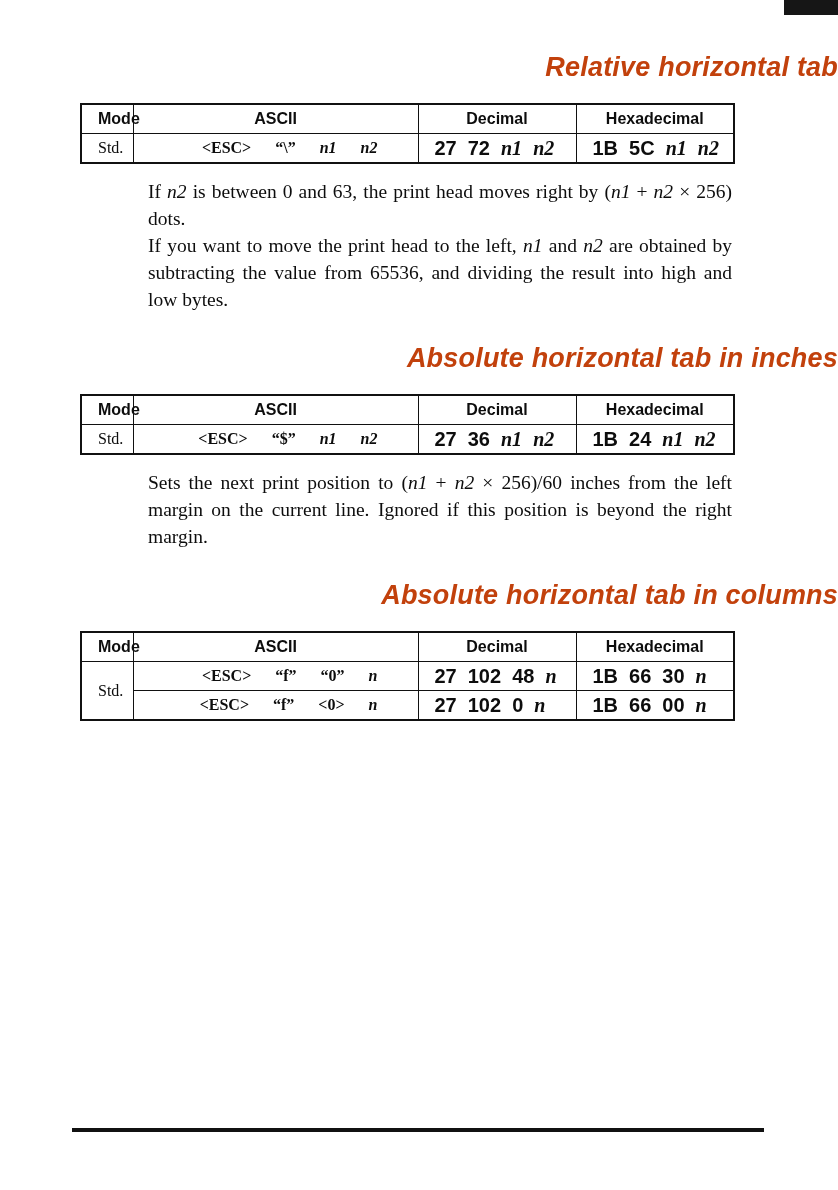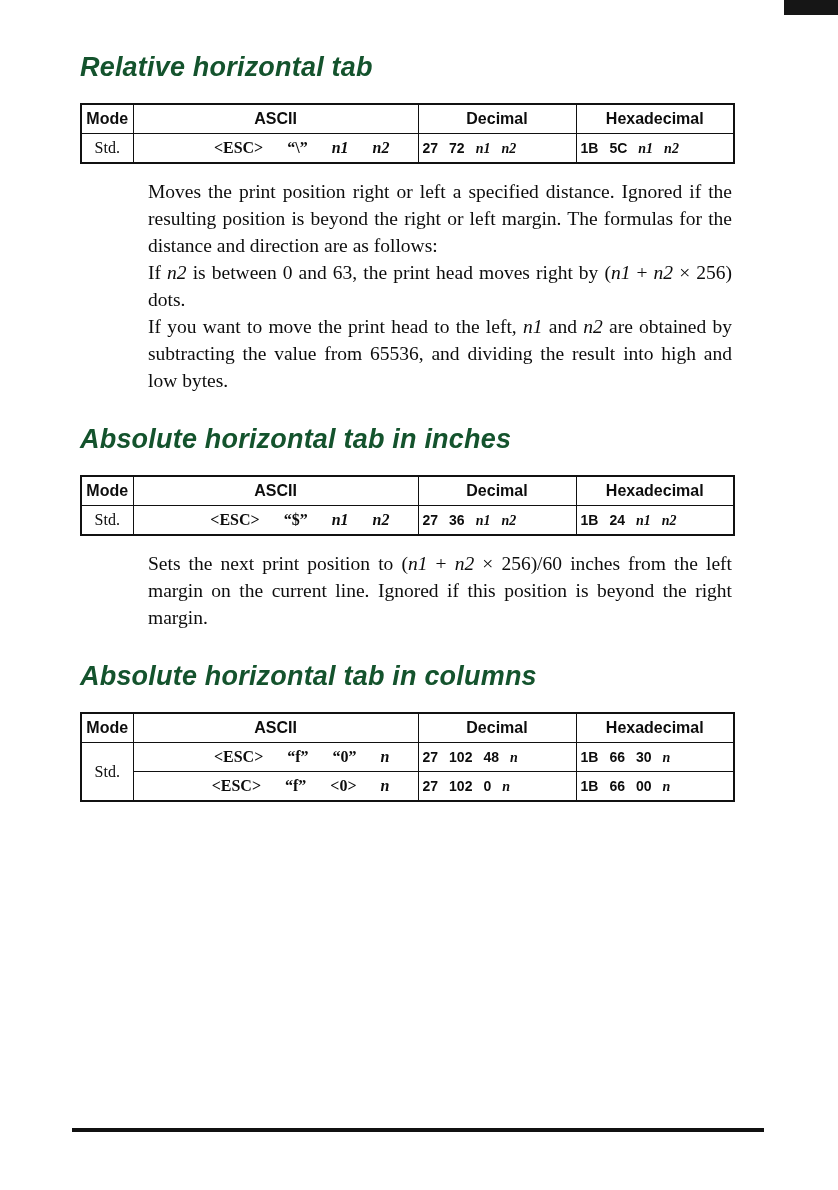--- a/index.html
+++ b/index.html
@@ -17,33 +17,34 @@
     width:54px;height:15px;background:#161616;
   }
   .content{padding:52px 0 0 80px;}
   h2.title{
     font-family:"Liberation Sans",sans-serif;
     font-style:italic;
     font-weight:bold;
     font-size:27px;
     letter-spacing:.2px;
     margin:30px 0 20px 0;
-    color:#14532d;
+    color:#c2410c;
+    text-align:right;
   }
   .section:first-child h2.title{margin-top:0;}
   table.cmd{
     border-collapse:collapse;
     width:653px;
     border:2px solid #111;
     margin:0 0 14px 0;
     table-layout:fixed;
   }
   table.cmd th, table.cmd td{
     border:1px solid #111;
-    padding:2px 4px;
+    padding:2px 16px;
     height:24px;
     vertical-align:middle;
   }
   table.cmd th{
     font-family:"Liberation Sans",sans-serif;
     font-weight:bold;
     font-size:16px;
     text-align:center;
   }
   th.h-ascii{text-align:left;padding-left:18px;}
@@ -57,21 +58,21 @@
     font-family:"Liberation Serif",serif;
     font-weight:bold;
     font-size:16px;
     margin-right:24px;
     white-space:nowrap;
   }
   td.num{padding-left:12px;}
   td.num .tok{
     font-family:"Liberation Sans",sans-serif;
     font-weight:bold;
-    font-size:14px;
+    font-size:20px;
     margin-right:11px;
     white-space:nowrap;
   }
   td .tok.it{
     font-family:"Liberation Serif",serif;
     font-style:italic;
   }
   .it{font-style:italic;}
   .paras{margin:4px 0 0 68px;width:584px;}
   p.para{
@@ -127,21 +128,20 @@
         <tbody>
           <tr>
             <td class="mode">Std.</td>
             <td class="ascii"><span class="tok">&lt;ESC&gt;</span><span class="tok">“\”</span><span class="tok it">n1</span><span class="tok it">n2</span></td>
             <td class="num"><span class="tok">27</span><span class="tok">72</span><span class="tok it">n1</span><span class="tok it">n2</span></td>
             <td class="num"><span class="tok">1B</span><span class="tok">5C</span><span class="tok it">n1</span><span class="tok it">n2</span></td>
           </tr>
         </tbody>
       </table>
       <div class="paras">
-        <p class="para"><span class="tok">Moves the print position right or left a specified distance. Ignored if the resulting position is beyond the right or left margin. The formulas for the distance and direction are as follows:</span></p>
         <p class="para"><span class="tok">If </span><span class="tok it">n2</span><span class="tok"> is between 0 and 63, the print head moves right by (</span><span class="tok it">n1</span><span class="tok"> + </span><span class="tok it">n2</span><span class="tok"> × 256) dots.</span></p>
         <p class="para"><span class="tok">If you want to move the print head to the left, </span><span class="tok it">n1</span><span class="tok"> and </span><span class="tok it">n2</span><span class="tok"> are obtained by subtracting the value from 65536, and dividing the result into high and low bytes.</span></p>
       </div>
     </section>
 
     <section class="section">
       <h2 class="title">Absolute horizontal tab in inches</h2>
       <table class="cmd">
         <colgroup>
           <col style="width:52px">

